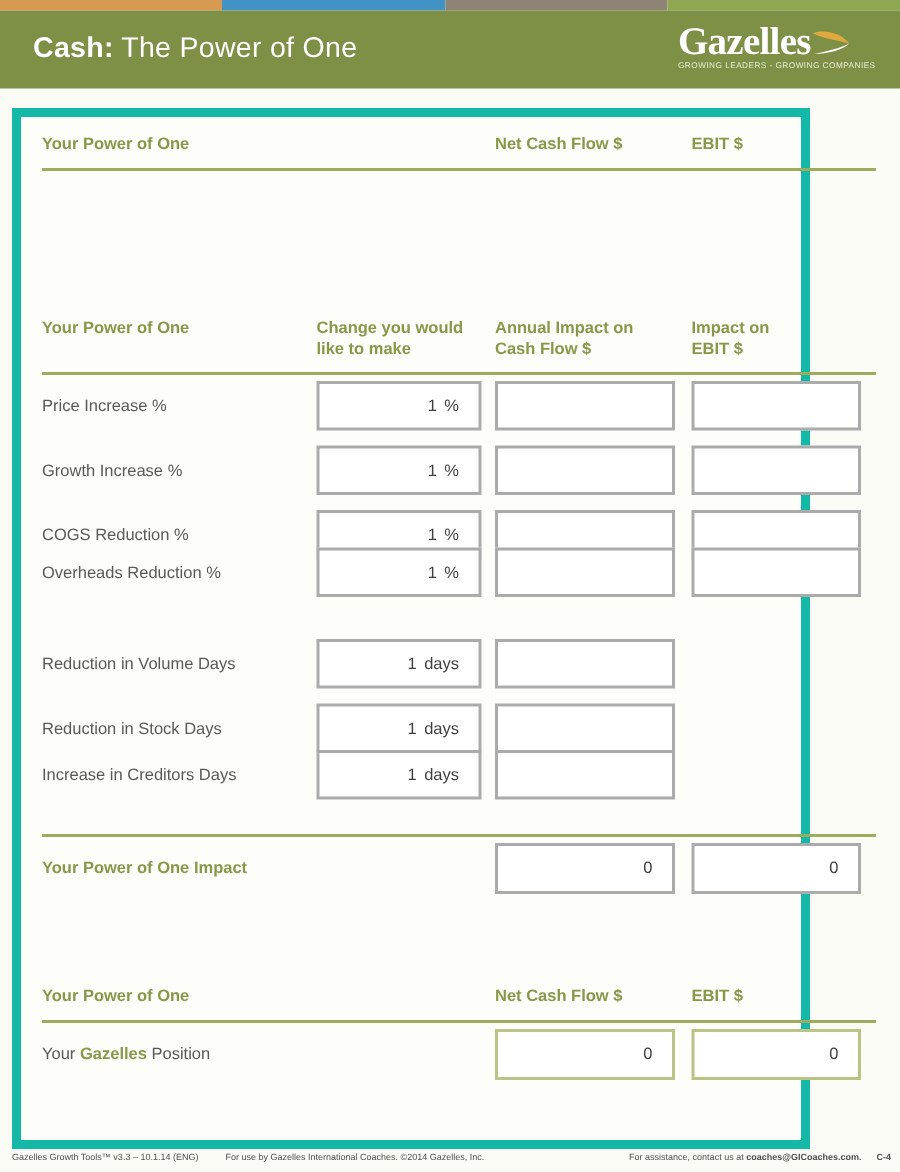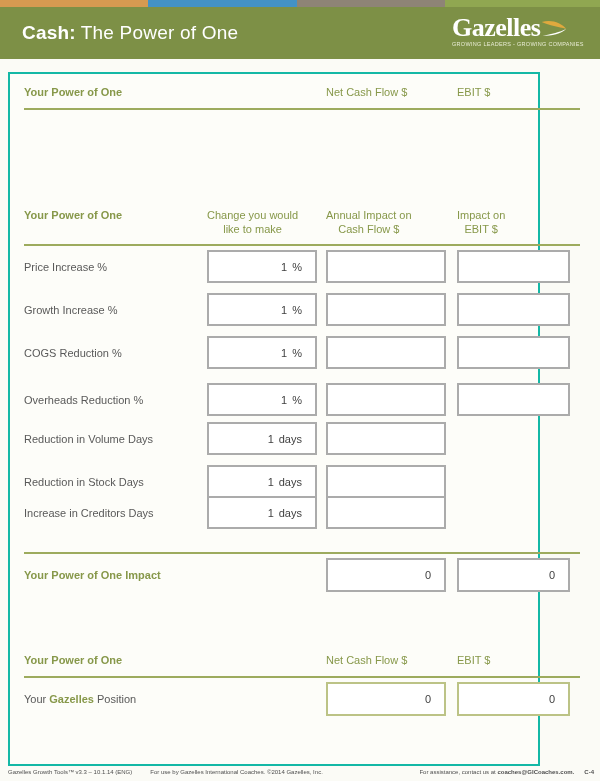--- a/index.html
+++ b/index.html
@@ -28,21 +28,21 @@
   .title .r { margin-left:5px; }
   .logo { position:absolute; right:20px; top:8px; text-align:left; width:128px; }
   .logo-row { display:flex; align-items:center; }
   .logo-name { font-size:26px; font-weight:bold; color:#fff; letter-spacing:-0.5px; line-height:26px;font-family:Liberation Serif, serif; }
   .logo-swoosh { width:26px; height:20px; margin-left:1px; margin-top:2px; }
   .logo-tag { font-size:5.5px; color:#e8ecd4; letter-spacing:0.3px; margin-top:0px; white-space:nowrap; }
 
   
   .frame {
     position:absolute; left:8px; top:72px; width:532px; height:694px;
-    border:2px solid #14b8a6; background:#fdfdf9;
+    border:6px solid #14b8a6; background:#fdfdf9;
   }
 
   .accent { color:#87984a; font-weight:bold; }
   .h11 { font-size:11px; line-height:14px; }
   .lbl { font-size:11px; color:#595959; }
 
   .abs { position:absolute; }
   .rule { position:absolute; left:14px; width:556px; height:2px; background:#9dab5e; }
 
   
@@ -53,21 +53,21 @@
   }
   .box.green { border-color:#bcc386; }
   .chg { left:197px; width:110px; }
   .cfl { left:316px; width:120px; }
   .ebt { left:447px; width:113px; }
 
   .crow { position:absolute; left:0; width:100%; height:33px; }
   .crow .rlabel { position:absolute; left:14px; top:50%; transform:translateY(-50%); }
   .crow .box { top:0; height:33px; }
 
-  .colhead { position:absolute; font-size:11px; line-height:14px; font-weight:normal; color:#87984a;text-align:center; }
+  .colhead { position:absolute; font-size:11px; line-height:14px; font-weight:bold; color:#87984a; }
 
   
   .footer {
     position:absolute; left:8px; right:6px; top:769px;
     display:flex; justify-content:space-between;
     font-size:6px; color:#4f4f4f; white-space:nowrap;
   }
   .footer .gap { display:inline-block; width:18px; }
   .footer b { font-weight:bold; }
 </style>
@@ -157,21 +157,21 @@
           <span>%</span>
         </div>
       <div class="box cfl">
           <span></span>
         </div>
       <div class="box ebt">
           <span></span>
         </div>
     </div>
 
-    <div class="crow" style="top:309px;">
+    <div class="crow" style="top:287px;">
       <span class="rlabel lbl">Overheads Reduction %</span>
       <div class="box chg">
           <span>1</span>
           <span>%</span>
         </div>
       <div class="box cfl">
           <span></span>
         </div>
       <div class="box ebt">
           <span></span>

